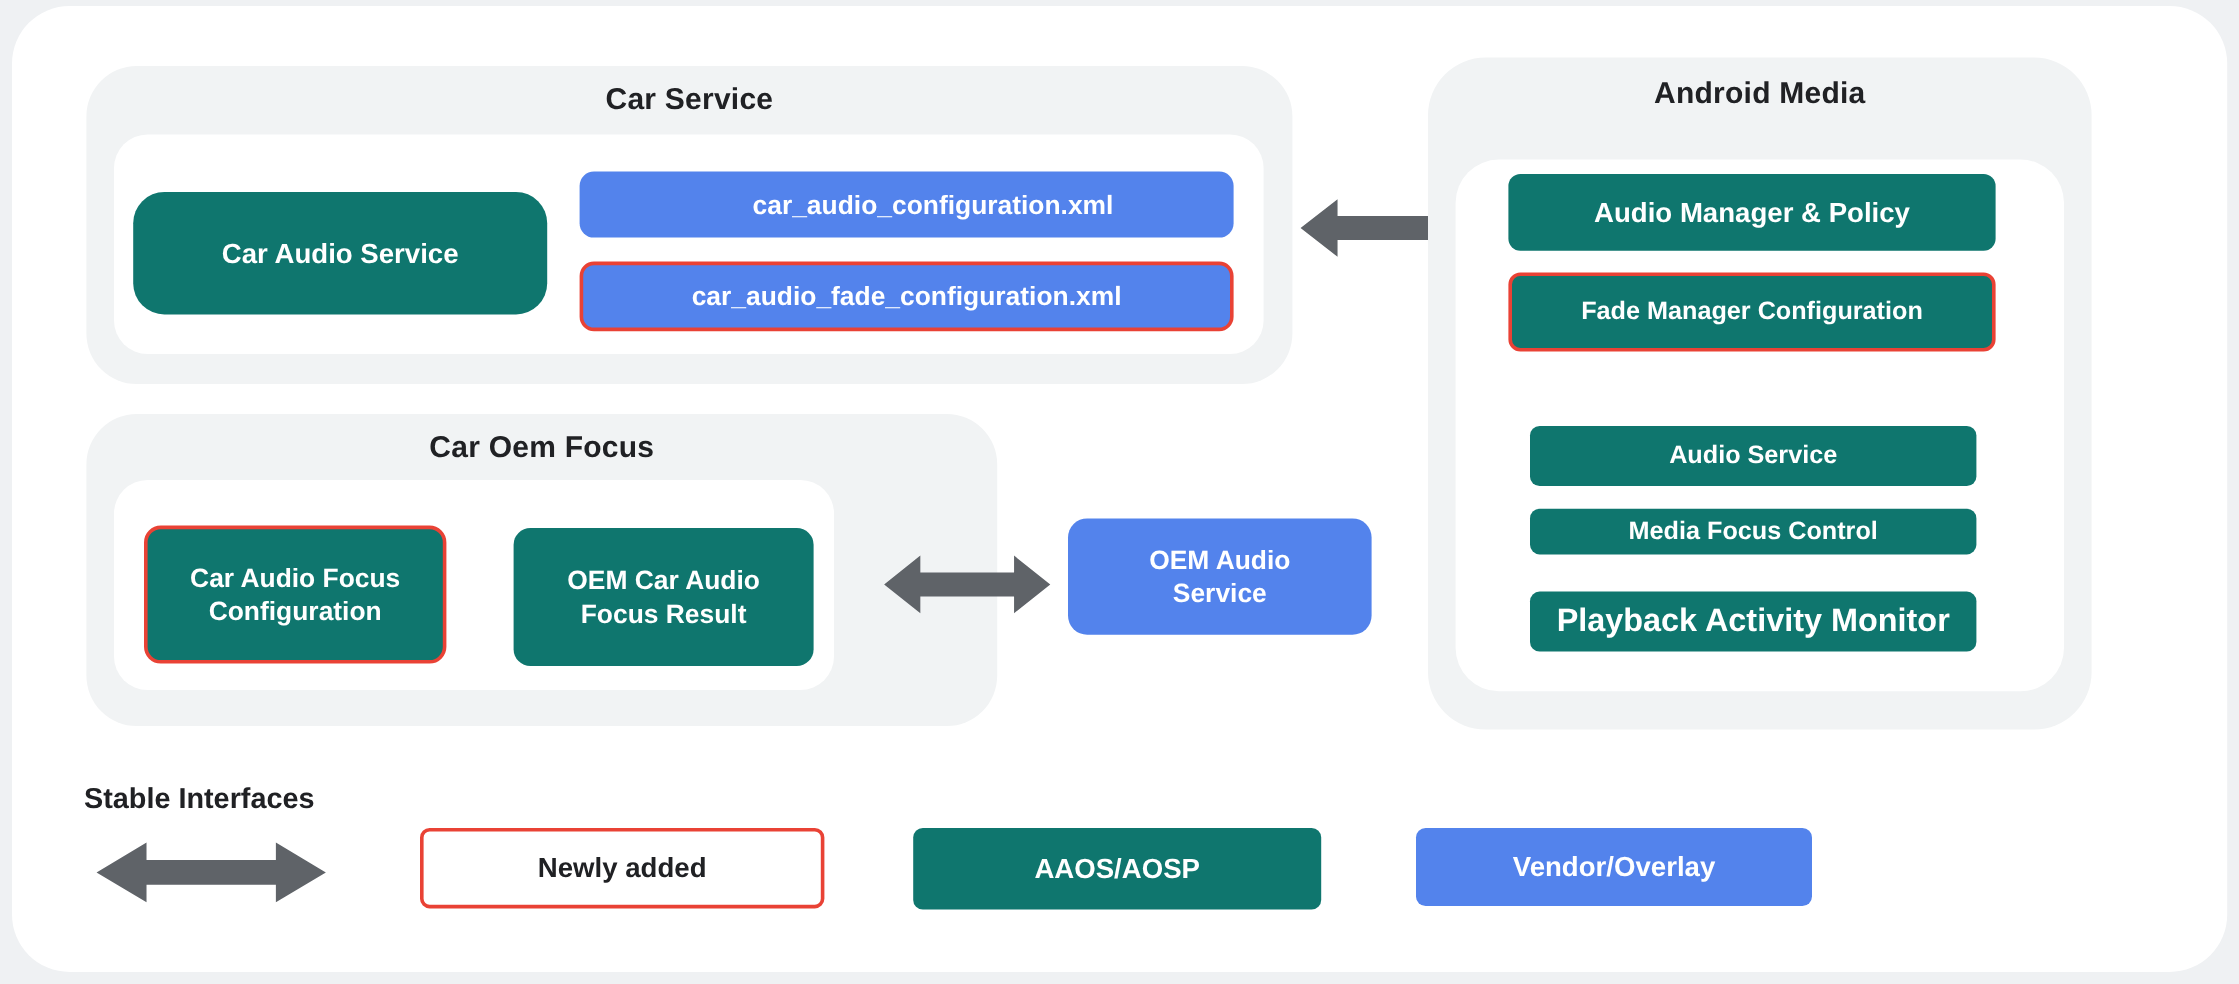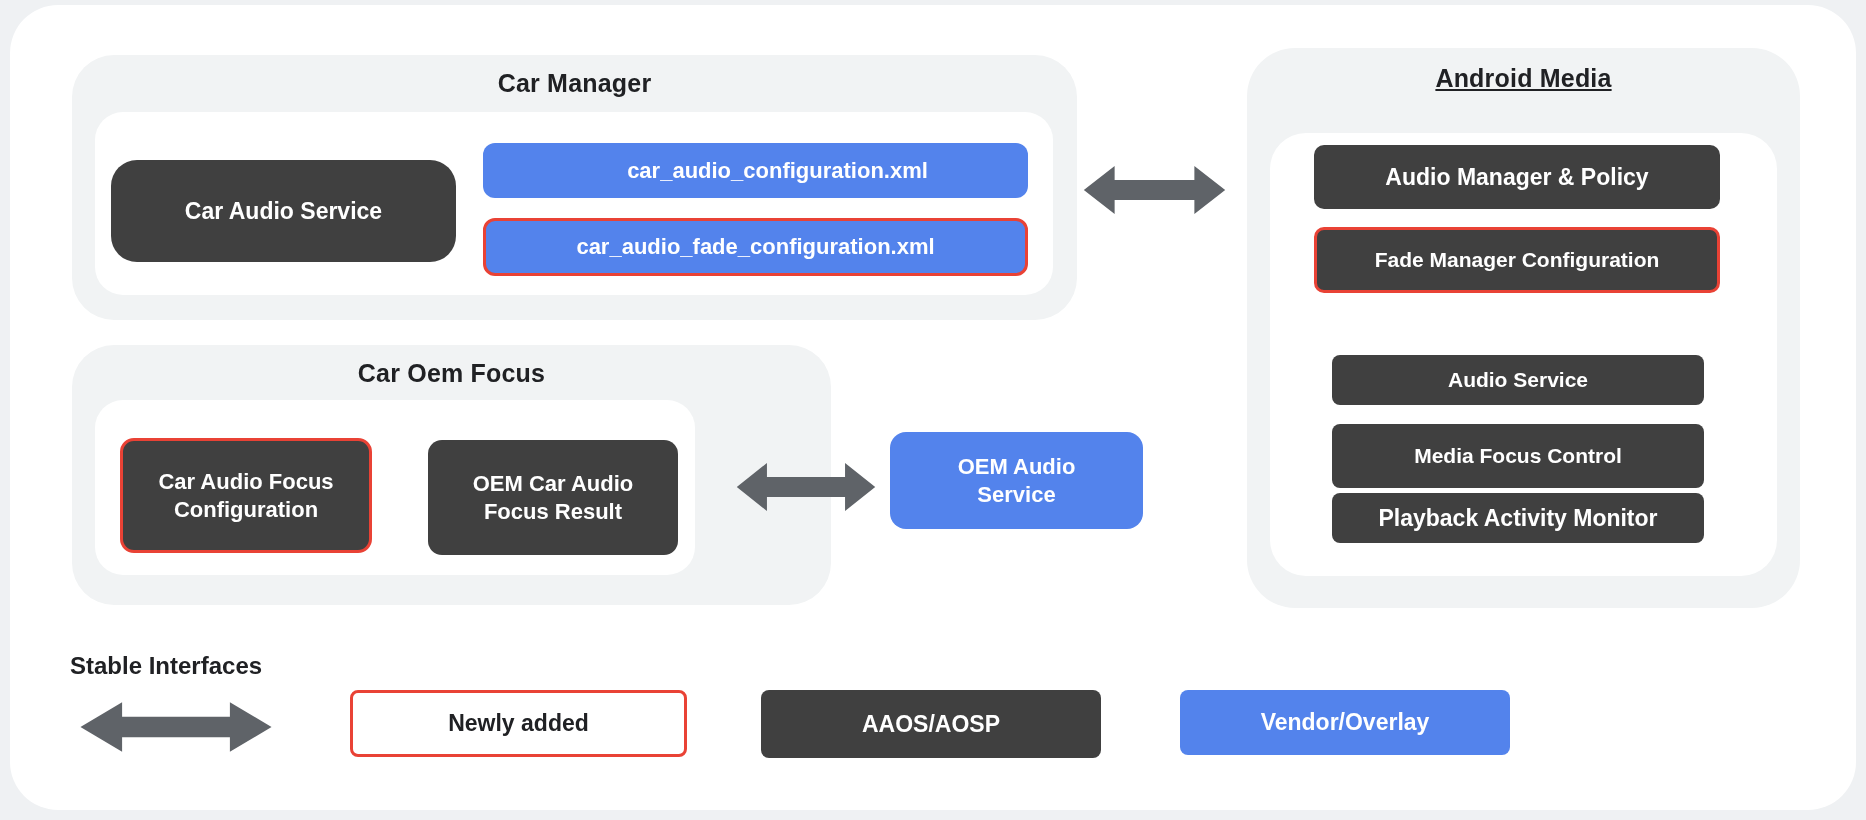--- a/index.html
+++ b/index.html
@@ -21,62 +21,62 @@
     color:#202124; letter-spacing:0.2px;
   }
   .inner {
     position:absolute; background:#ffffff; border-radius:28px;
   }
   .node {
     position:absolute; display:flex; align-items:center; justify-content:center;
     text-align:center; font-weight:700; color:#ffffff;
     box-sizing:border-box; line-height:1.25; border-radius:12px;
   }
-  .green { background:#404040; }
+  .green { background:#0f766e; }
   .blue  { background:#5383ec; }
   .red-outline { border:3px solid #e94235; }
   .arrow { position:absolute; }
   .arrow svg { display:block; width:100%; height:100%; }
   .legend-label {
     position:absolute; font-weight:700; font-size:24px; color:#202124;
   }
   .legend-box {
     position:absolute; display:flex; align-items:center; justify-content:center;
     font-weight:700; font-size:23px; border-radius:8px; box-sizing:border-box;
   }
   .outline-box { background:#ffffff; border:3px solid #e94235; color:#202124; }
 </style>
 </head>
 <body>
 
 <div class="canvas"></div>
 
 <div class="group" style="left:72px; top:55px; width:1005px; height:265px;">
-  <div class="group-title" style="padding-top:14px;">Car Manager</div>
+  <div class="group-title" style="padding-top:14px;">Car Service</div>
   <div class="inner" style="left:23px; top:57px; width:958px; height:183px;">
     <div class="node green" style="left:16px; top:48px; width:345px; height:102px; font-size:23px; border-radius:26px;">Car Audio Service</div>
     <div class="node blue" style="left:388px; top:31px; width:545px; height:55px; font-size:22px;padding-left:44px;">car_audio_configuration.xml</div>
     <div class="node blue red-outline" style="left:388px; top:106px; width:545px; height:58px; font-size:22px;">car_audio_fade_configuration.xml</div>
   </div>
 </div>
 
 <div class="arrow" style="left:1082px; top:162px; width:145px; height:56px;">
   <svg viewBox="0 0 160 56" preserveAspectRatio="none">
     <polygon points="2,28 36,4 36,18 124,18 124,4 158,28 124,52 124,38 36,38 36,52" fill="#5f6368"></polygon>
   </svg>
 </div>
 
-<div class="group" style="left:1247px; top:48px; width:553px; height:560px; border-radius:48px;text-decoration:underline;">
+<div class="group" style="left:1190px; top:48px; width:553px; height:560px; border-radius:48px;">
   <div class="group-title" style="padding-top:16px;">Android Media</div>
   <div class="inner" style="left:23px; top:85px; width:507px; height:443px; border-radius:36px;">
     <div class="node green" style="left:44px; top:12px; width:406px; height:64px; font-size:23px; border-radius:10px;">Audio Manager &amp; Policy</div>
     <div class="node green red-outline" style="left:44px; top:94px; width:406px; height:66px; font-size:21px; border-radius:10px;">Fade Manager Configuration</div>
     <div class="node green" style="left:62px; top:222px; width:372px; height:50px; font-size:21px; border-radius:8px;">Audio Service</div>
-    <div class="node green" style="left:62px; top:291px; width:372px; height:64px; font-size:21px; border-radius:8px;">Media Focus Control</div>
-    <div class="node green" style="left:62px; top:360px; width:372px; height:50px; font-size:23px; border-radius:8px;">Playback Activity Monitor</div>
+    <div class="node green" style="left:62px; top:291px; width:372px; height:38px; font-size:21px; border-radius:8px;">Media Focus Control</div>
+    <div class="node green" style="left:62px; top:360px; width:372px; height:50px; font-size:27px; border-radius:8px;">Playback Activity Monitor</div>
   </div>
 </div>
 
 <div class="group" style="left:72px; top:345px; width:759px; height:260px;">
   <div class="group-title" style="padding-top:14px;">Car Oem Focus</div>
   <div class="inner" style="left:23px; top:55px; width:600px; height:175px;">
     <div class="node green red-outline" style="left:25px; top:38px; width:252px; height:115px; font-size:22px; border-radius:14px;">Car Audio Focus Configuration</div>
     <div class="node green" style="left:333px; top:40px; width:250px; height:115px; font-size:22px; border-radius:14px; padding:0 36px;">OEM Car Audio Focus Result</div>
   </div>
 </div>

